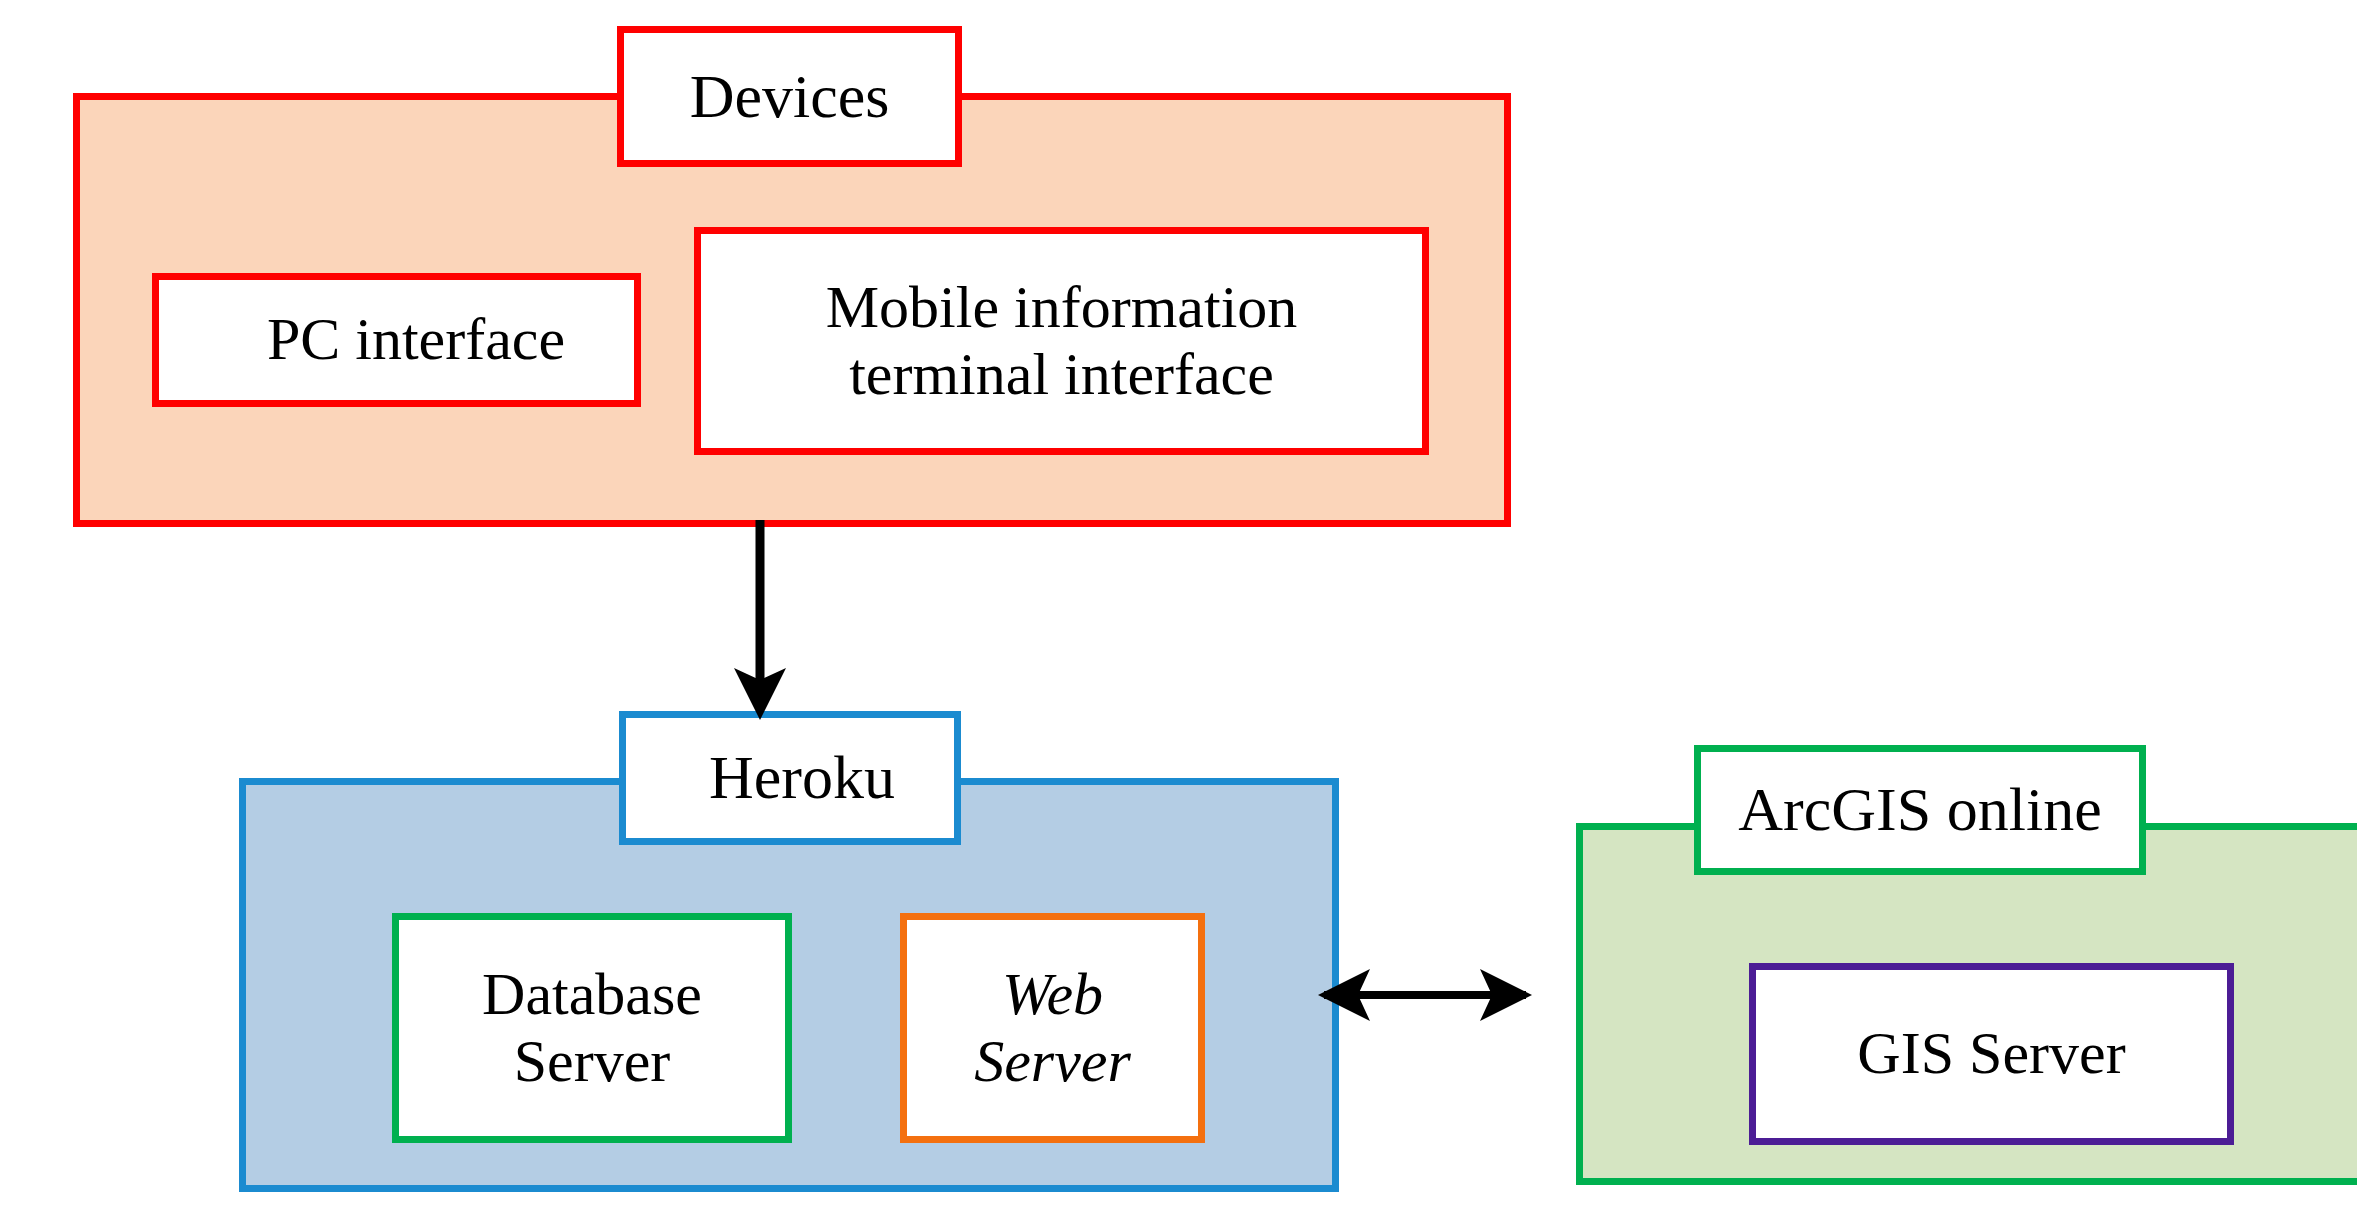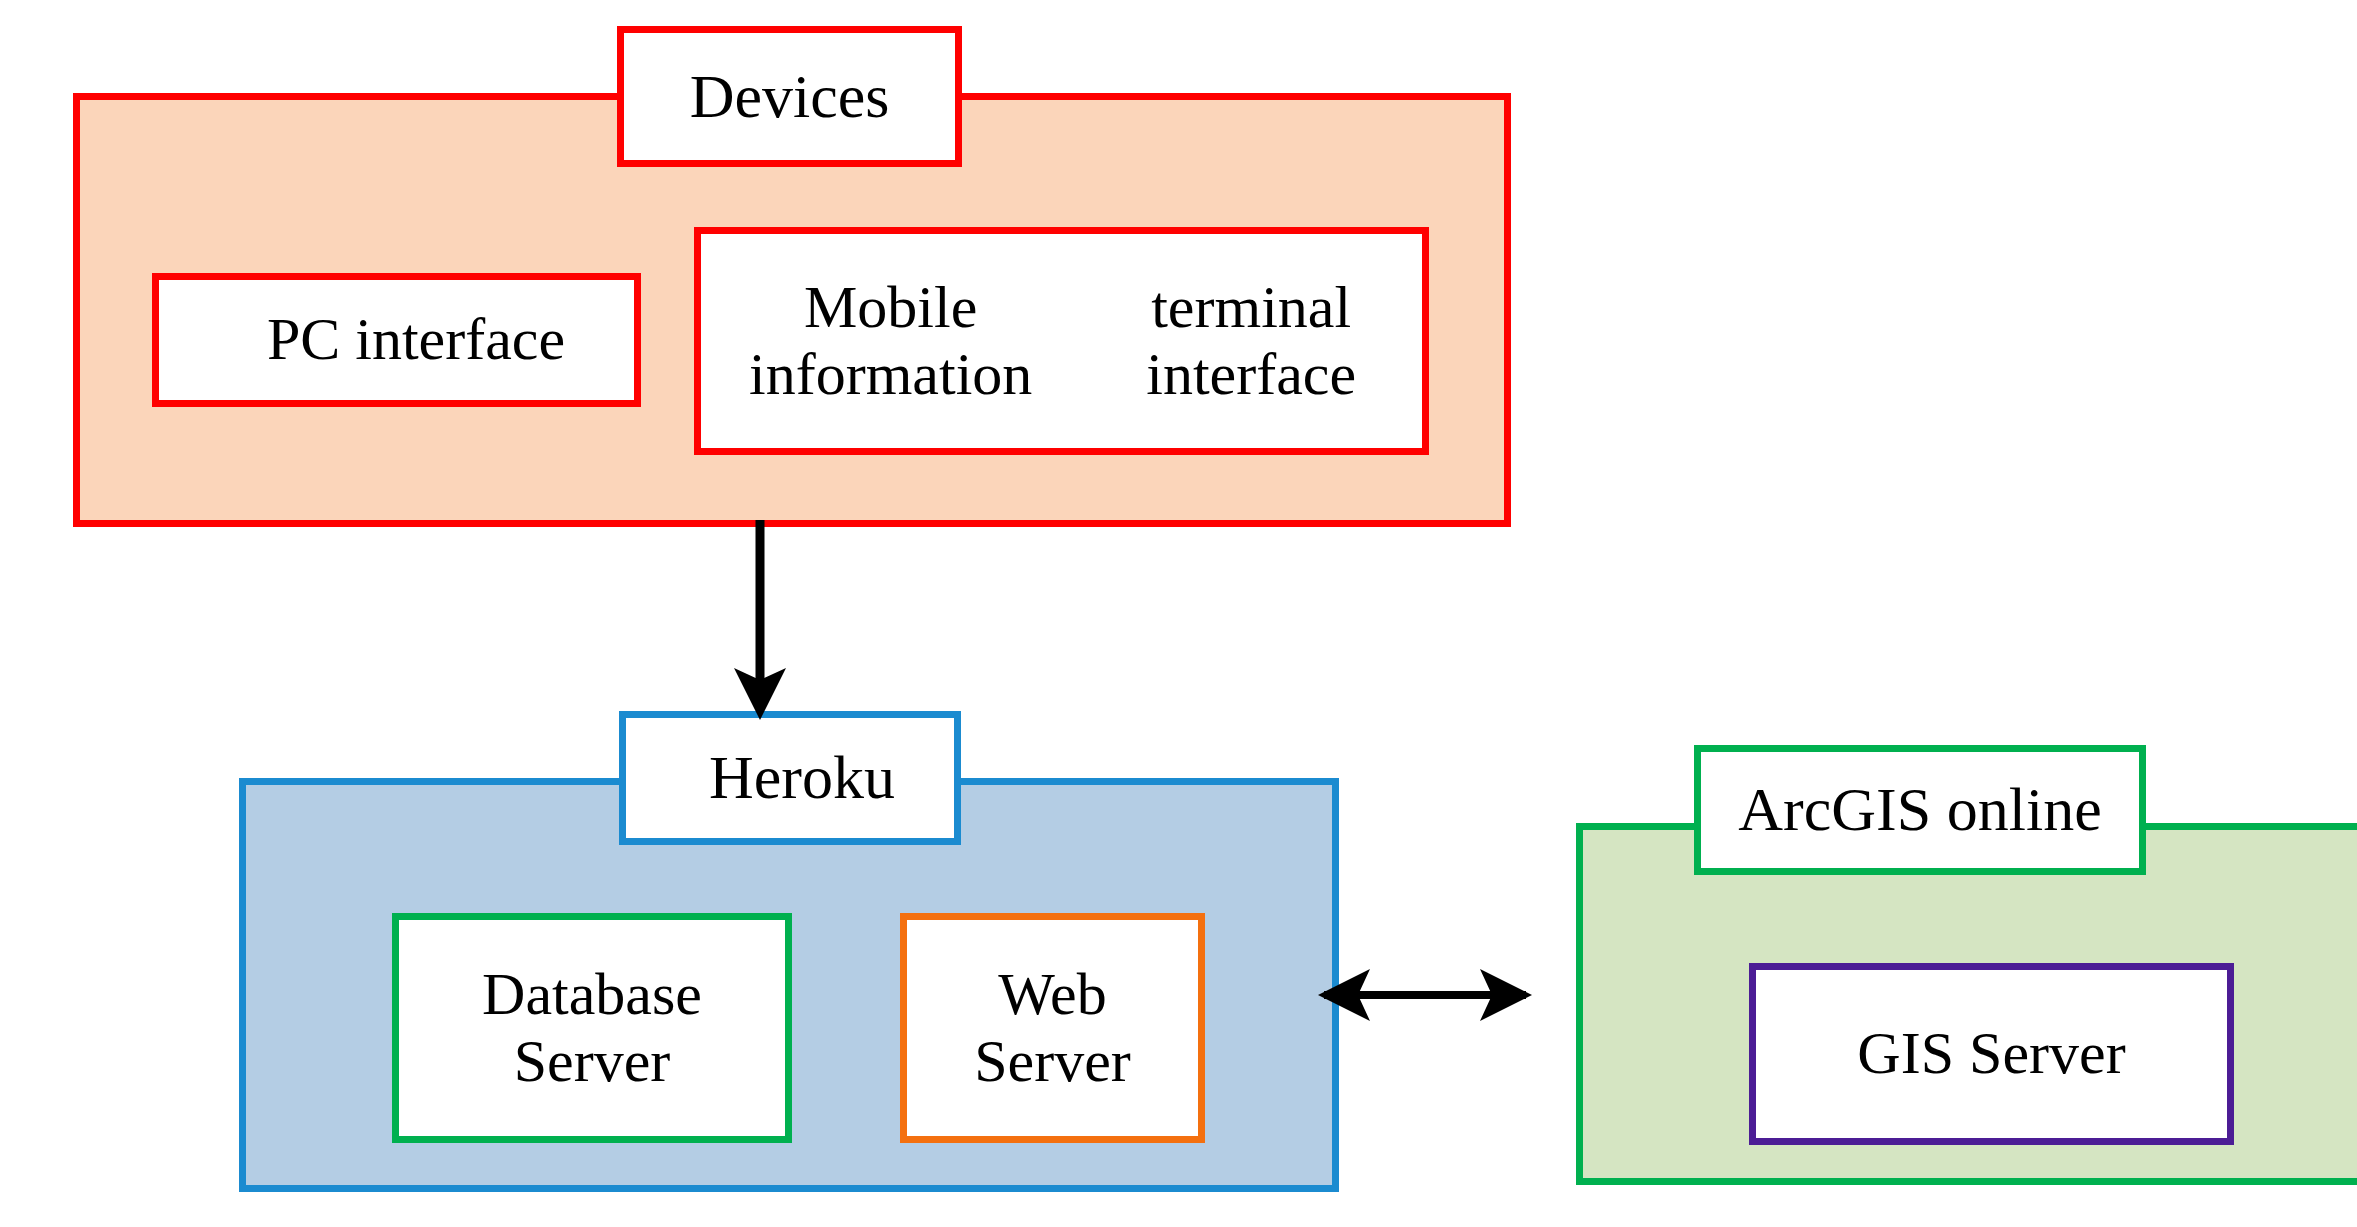--- a/index.html
+++ b/index.html
@@ -62,21 +62,21 @@
   }
   .node-mobile {
     left: 650px;
     top: 227px;
     width: 735px;
     height: 228px;
     background: #ffffff;
     border: 7px solid #FF0000;
     font-size: 60px;
     z-index: 3;
-    flex-direction: row;
+    flex-direction: column;
   }
 
   
   .group-heroku {
     left: 195px;
     top: 778px;
     width: 1100px;
     height: 414px;
     background: #B4CDE4;
     border: 7px solid #1B8BD0;
@@ -107,20 +107,21 @@
   .node-web {
     left: 856px;
     top: 913px;
     width: 305px;
     height: 230px;
     background: #ffffff;
     border: 7px solid #F4700F;
     font-size: 60px;
     z-index: 3;
     flex-direction: column;
+    font-style: italic;
   }
 
   
   .group-arcgis {
     left: 1532px;
     top: 823px;
     width: 823px;
     height: 362px;
     background: #D5E5C2;
     border: 7px solid #00B04F;

